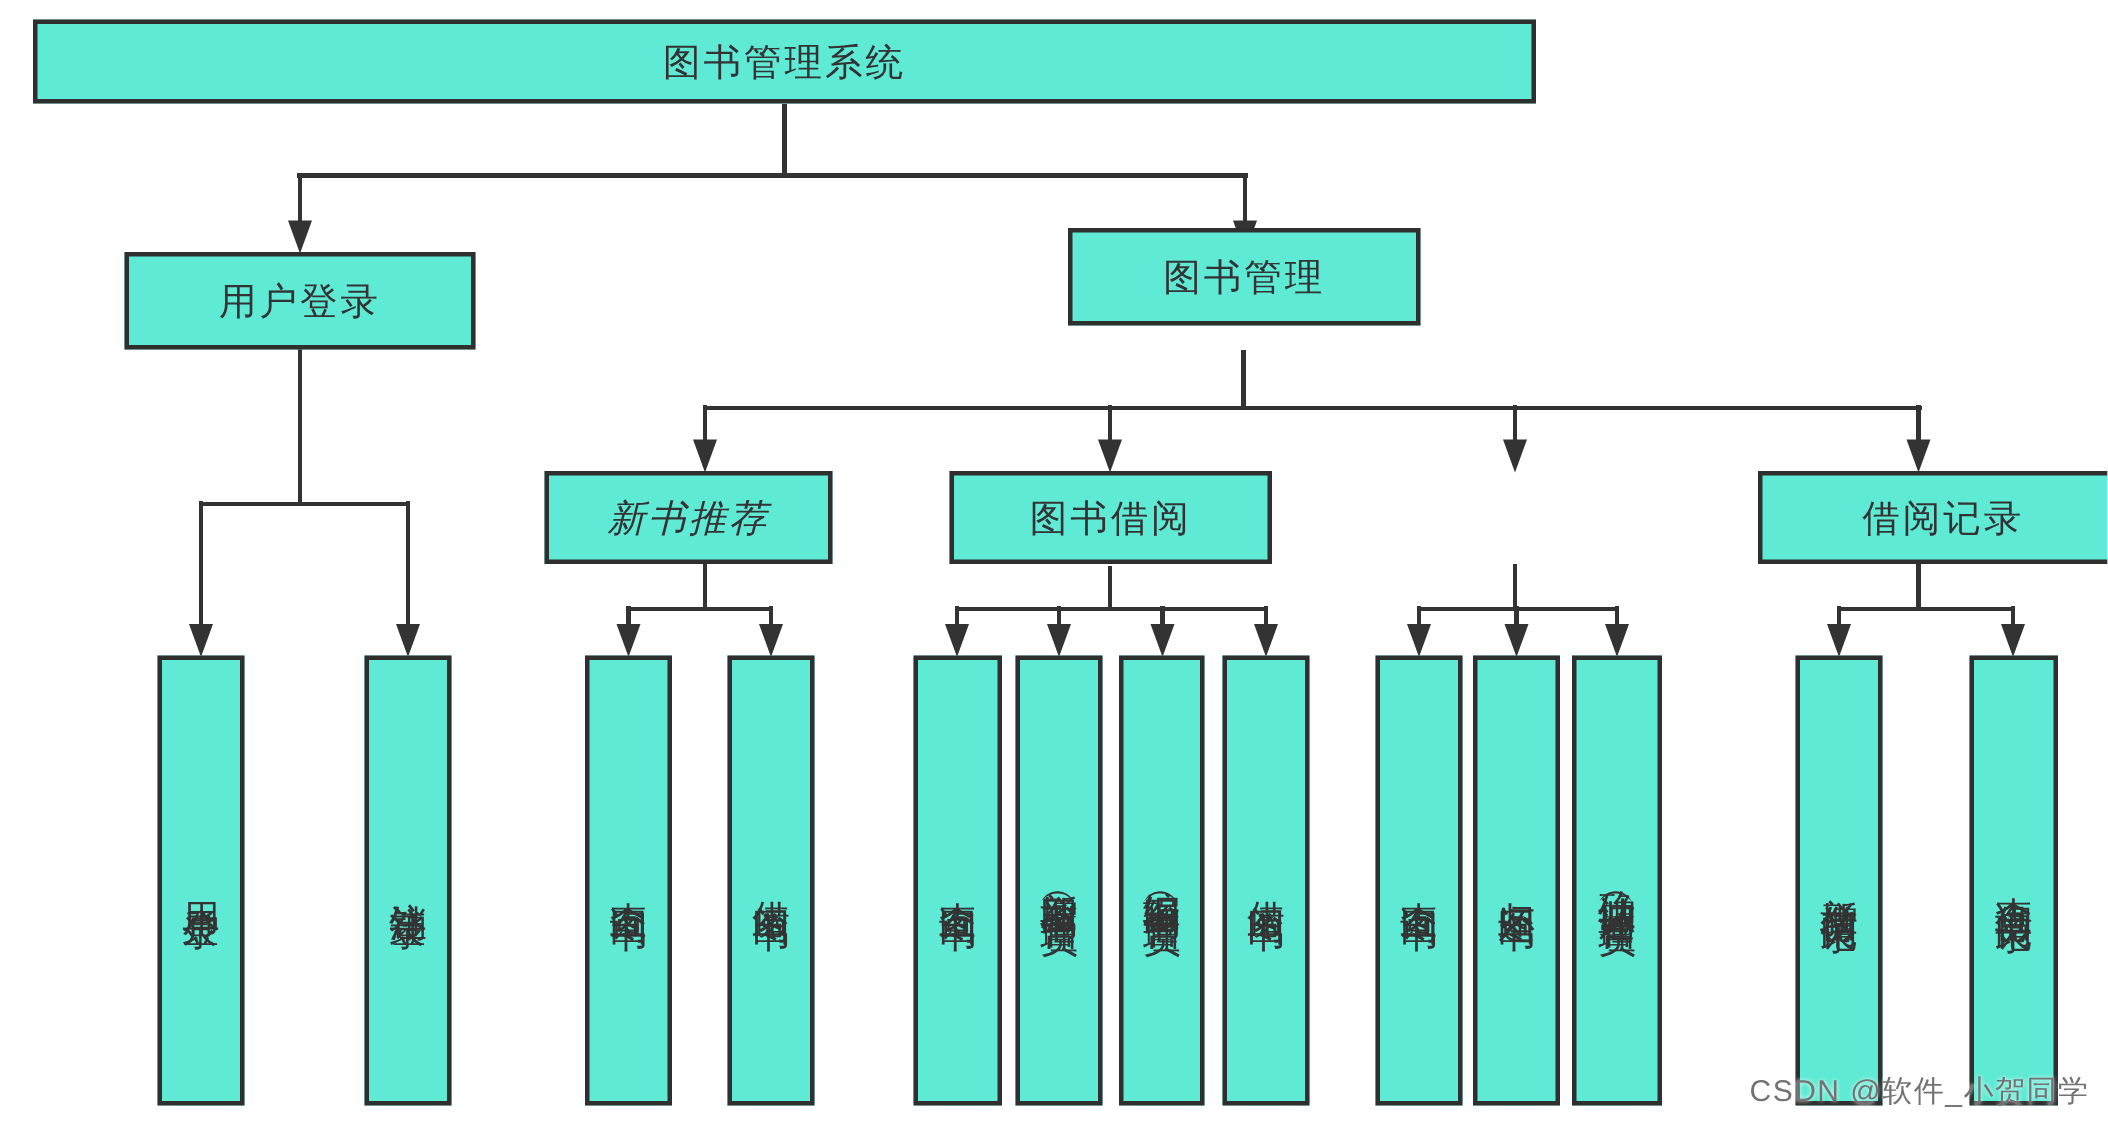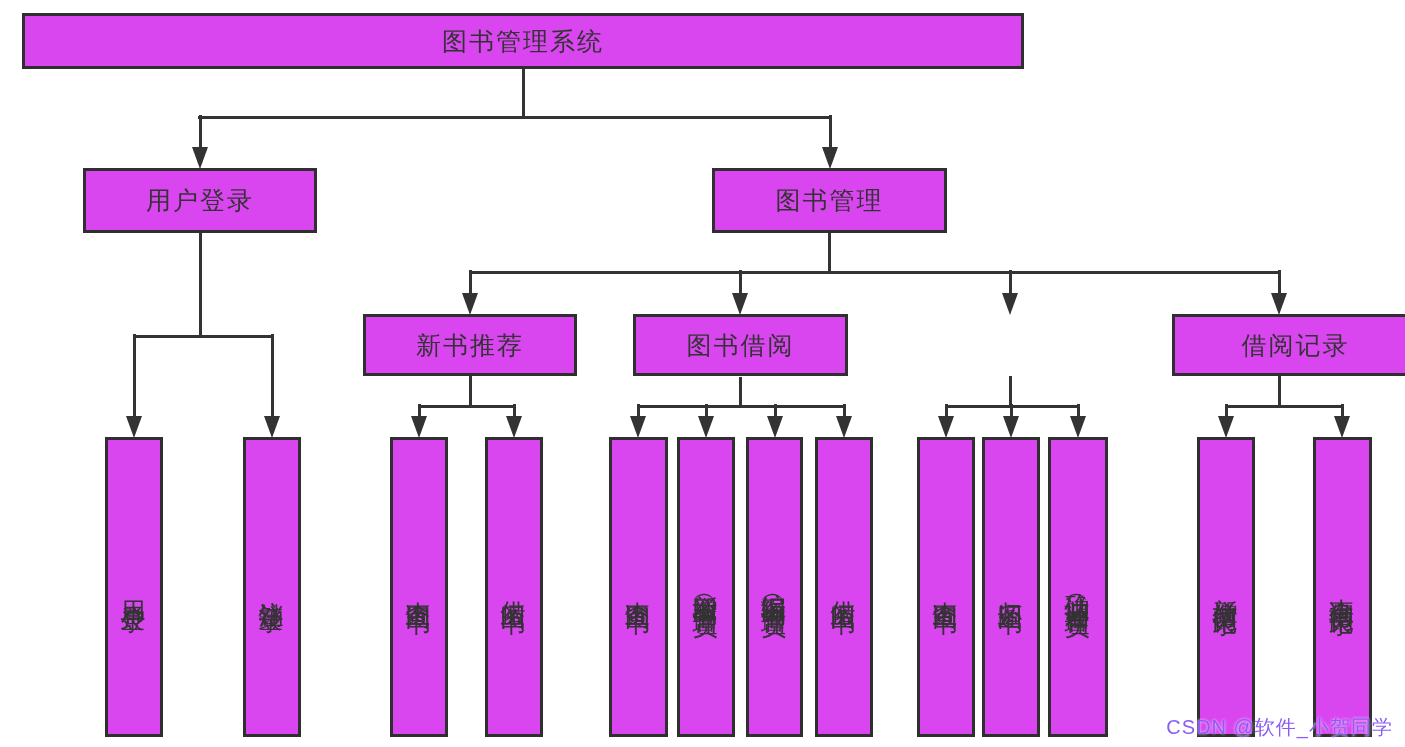--- a/index.html
+++ b/index.html
@@ -15,44 +15,44 @@
     position: absolute;
     left: 0; top: 0;
     width: 1405px; height: 747px;
     pointer-events: none;
   }
   #wires line { stroke: #333333; stroke-width: 3; shape-rendering: crispEdges; }
   #wires polygon { fill: #333333; }
   .hbox, .vbox {
     position: absolute;
     box-sizing: border-box;
-    background: #d946ef;
+    background: #5eead4;
     border: 3px solid #2f2f2f;
     display: flex;
     align-items: center;
     justify-content: center;
     color: #333333;
     font-size: 25px;
     letter-spacing: 2px;
     white-space: nowrap;
   }
   .vbox {
     top: 437px;
     height: 300px;
     width: 58px;
     writing-mode: vertical-rl;
     text-orientation: mixed;
     letter-spacing: 3px;
     white-space: normal;
   }
   .root   { left: 22px;  top: 13px;  width: 1002px; height: 56px; }
   .n-user { left: 83px;  top: 168px; width: 234px;  height: 65px; }
-  .n-mgmt { left: 712px; top: 168px; width: 235px;  height: 65px; }
+  .n-mgmt { left: 712px; top: 152px; width: 235px;  height: 65px; }
   .mod    { top: 314px; height: 62px; }
-  .m0 { left: 363px;  width: 214px; }
+  .m0 { left: 363px;  width: 192px; font-style: italic; }
   .m1 { left: 633px;  width: 215px; }
   .m2 { left: 902px;  width: 216px; }
   .m3 { left: 1172px; width: 247px; }
   .l-login  { left: 105px; }
   .l-logout { left: 243px; }
   .l-m0c0 { left: 390px; }
   .l-m0c1 { left: 485px; }
   .l-m1c0 { left: 609px; width: 59px; }
   .l-m1c1 { left: 677px; }
   .l-m1c2 { left: 746px; width: 57px; }
@@ -61,21 +61,21 @@
   .l-m2c1 { left: 982px; }
   .l-m2c2 { left: 1048px; width: 60px; }
   .l-m3c0 { left: 1197px; }
   .l-m3c1 { left: 1313px; width: 59px; }
   .watermark {
     position: absolute;
     right: 12px;
     bottom: 6px;
     font-size: 20px;
     letter-spacing: 1px;
-    color: #8b5cf6;
+    color: #737373;
     text-shadow: 0 0 3px rgba(255,255,255,0.9);
     z-index: 10;
   }
 </style>
 </head>
 <body>
 
 <div id="canvas">
 
   <svg id="wires" viewBox="0 0 1405 747" xmlns="http://www.w3.org/2000/svg">

